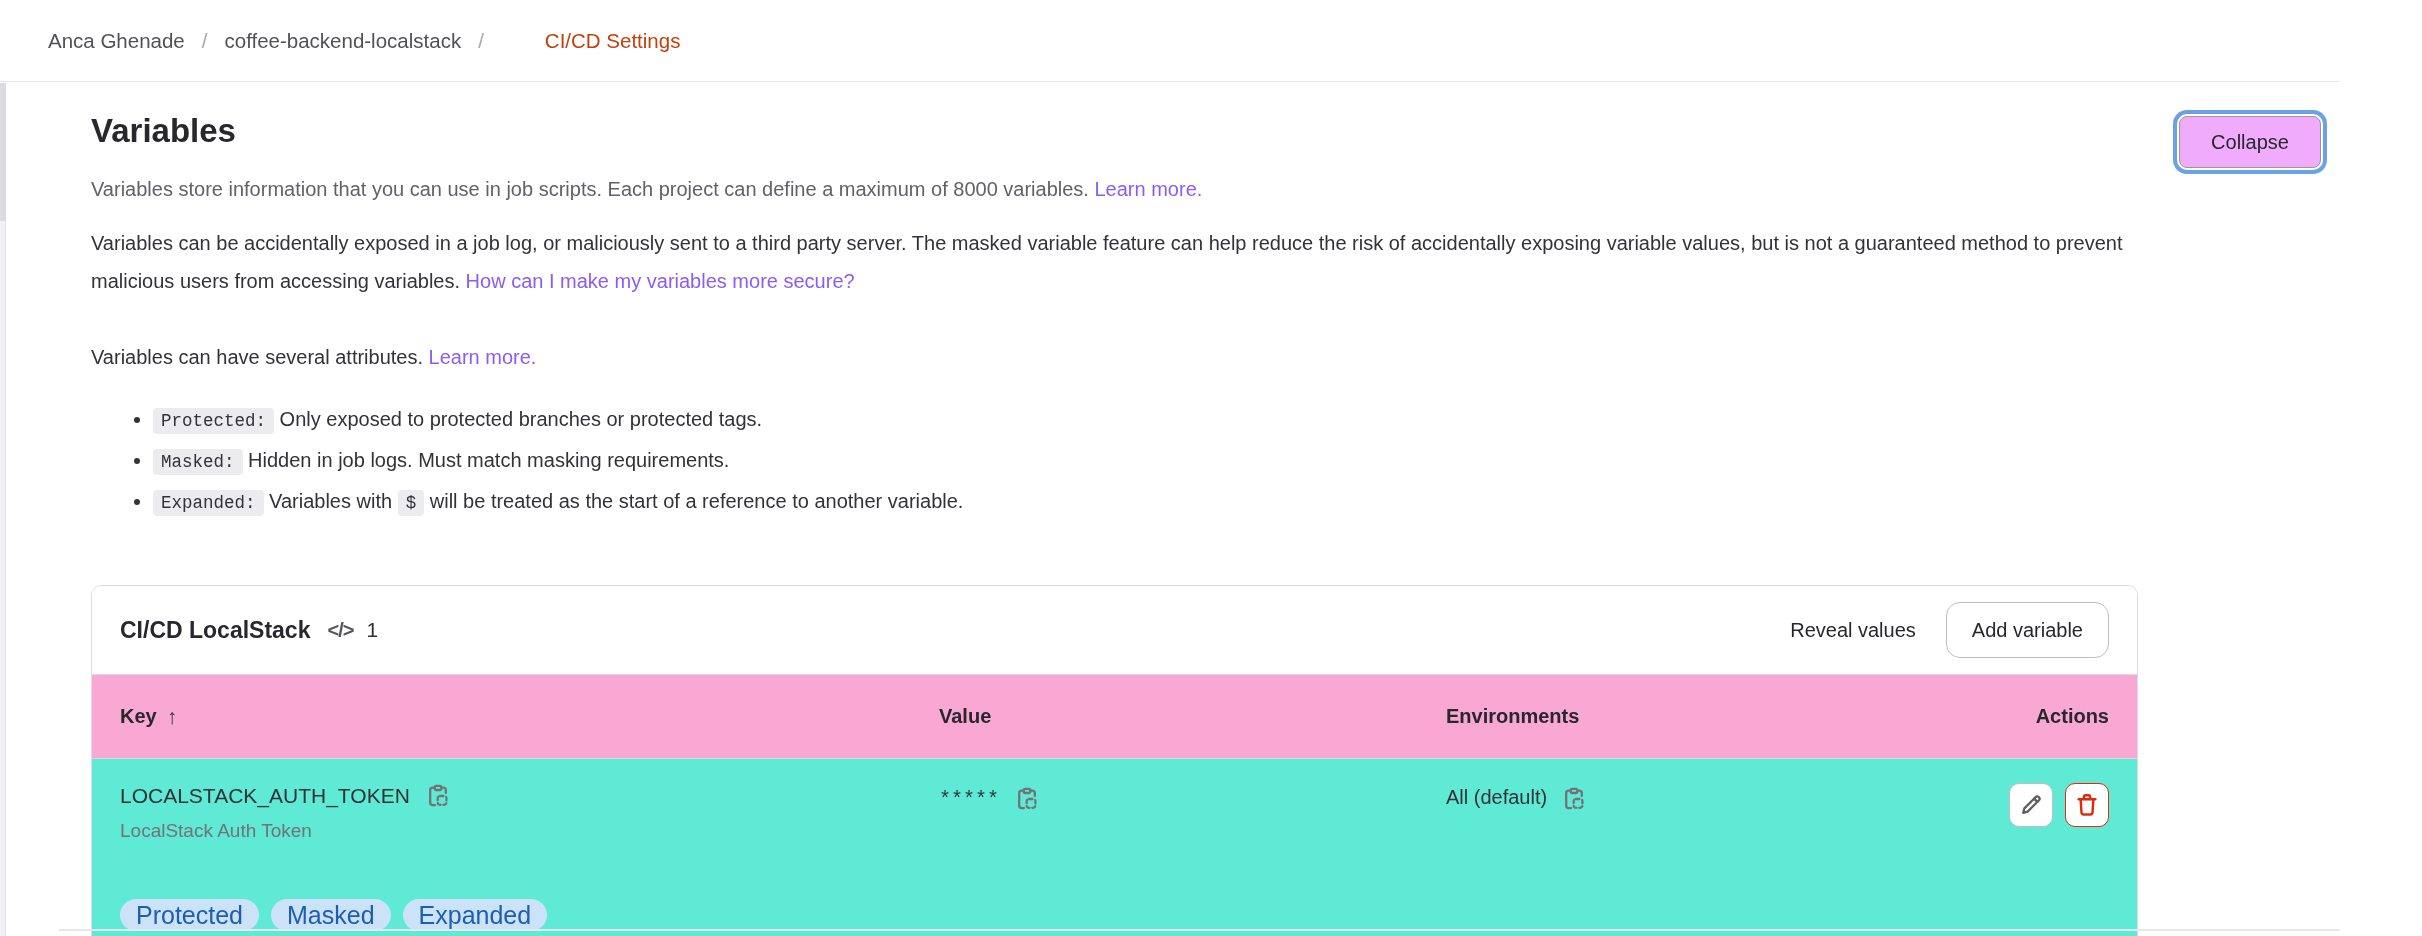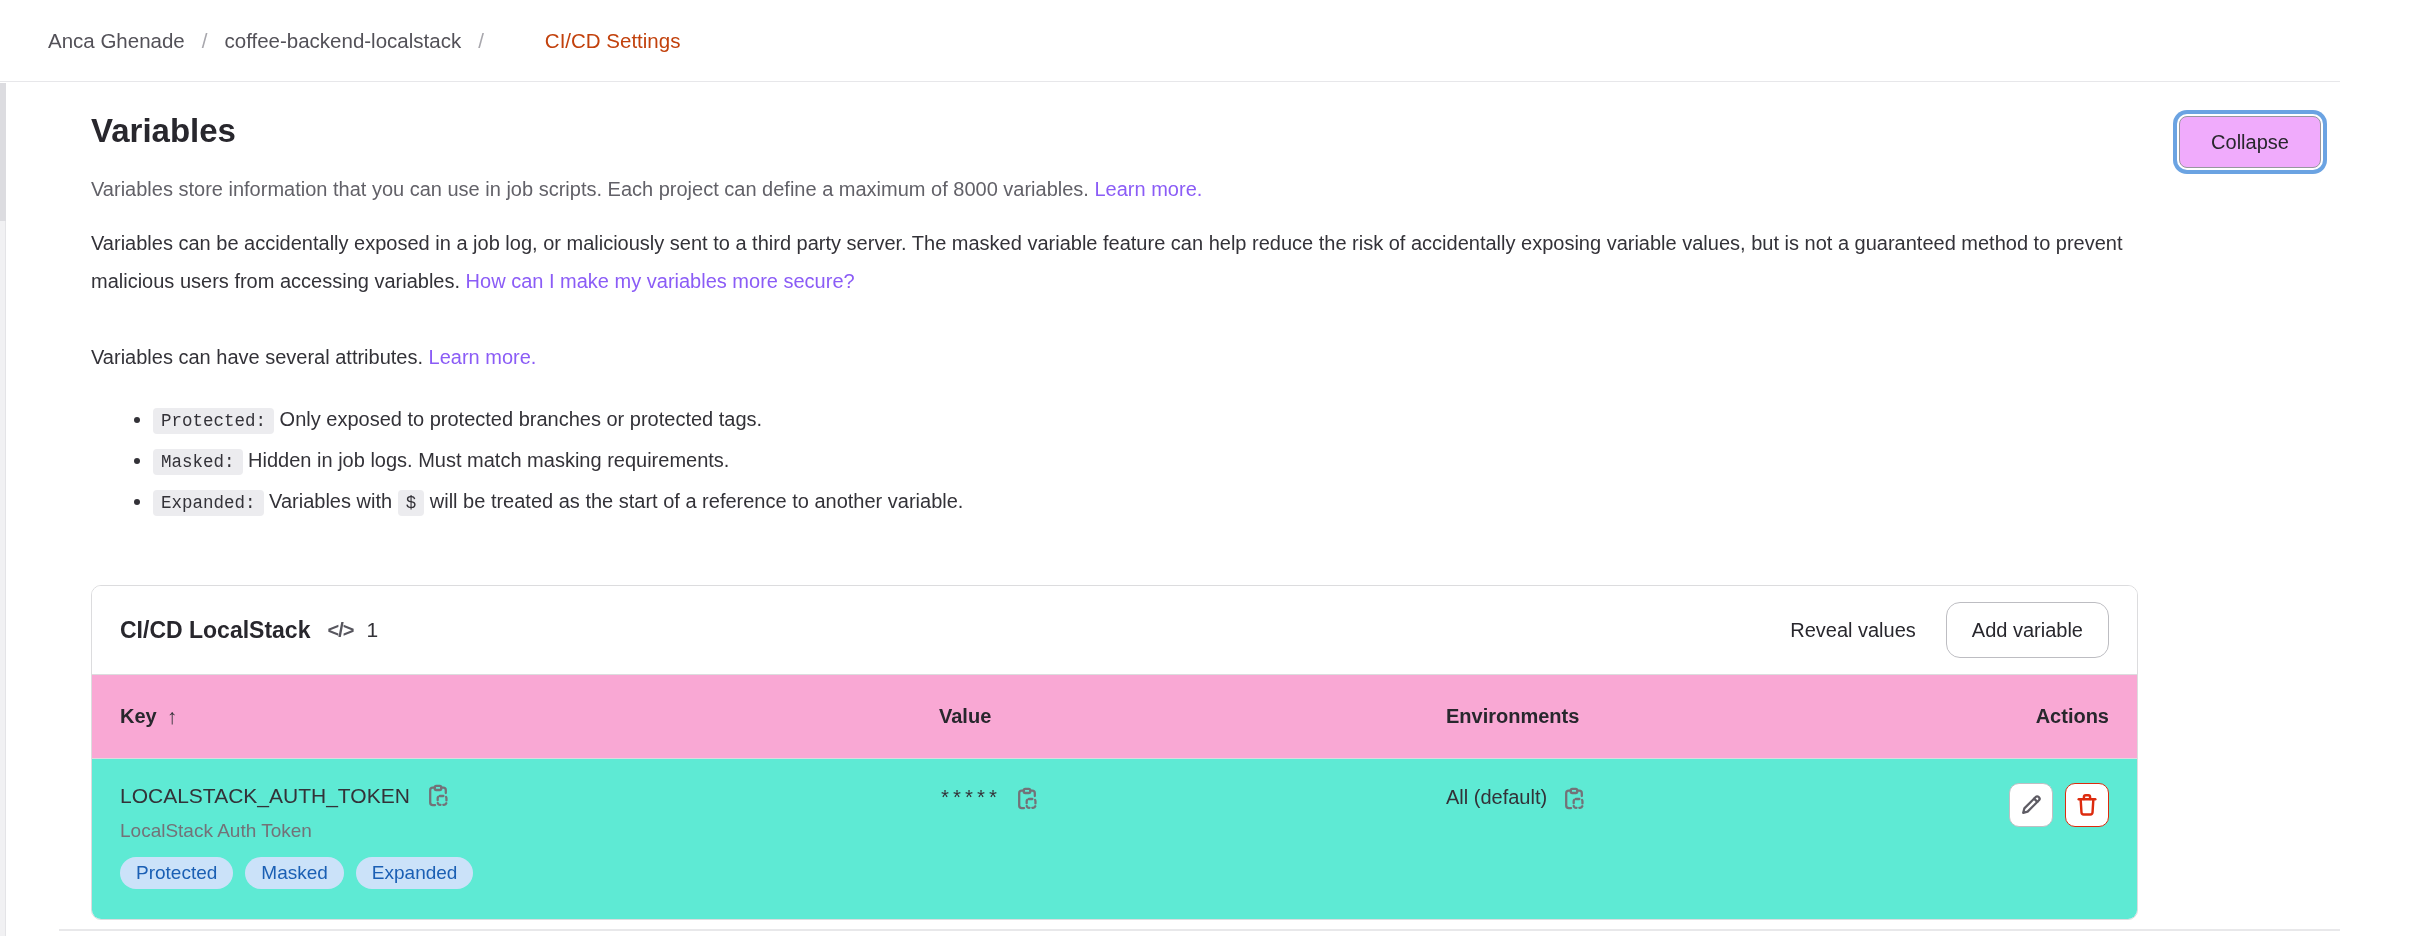--- a/index.html
+++ b/index.html
@@ -53,21 +53,21 @@
   .thead { height:84px; background:#f9a8d4; border-top:1px solid #dcdcde; font-size:20px; font-weight:700; color:#28272d; }
   .th { display:flex; align-items:center; gap:10px; }
   .th-actions { justify-content:flex-end; }
   .sort-arrow { font-size:21px; font-weight:400; color:#333238; }
 
   .trow { background:#5eead4; border-top:1px solid #dcdcde; padding-top:24px; padding-bottom:30px; align-items:start; }
   .key-cell {}
   .key-line { display:flex; align-items:center; gap:15px; font-size:21px; color:#333238; }
   .key-desc { margin-top:10px; font-size:19px; color:#737278; line-height:24px; }
   .badges { display:flex; gap:12px; margin-top:14px; }
-  .badge { background:#cbe2f9; color:#1a5fb4; font-size:19px; line-height:32px; padding:0 16px; border-radius:999px; }
+  .badge { background:#cbe2f9; color:#1a5fb4; font-size:25px; line-height:32px; padding:0 16px; border-radius:999px;margin-top:42px; }
   .value-cell { display:flex; align-items:center; gap:15px; font-family:"Liberation Mono","DejaVu Sans Mono",monospace;
                 font-size:20px; color:#333238; padding-top:3px; }
   .env-cell { display:flex; gap:14px; font-size:20px; color:#333238; padding-top:3px; }
   .actions-cell { display:flex; gap:12px; justify-content:flex-end; }
   .icon-btn { width:44px; height:44px; border-radius:10px; background:#fff; display:flex; align-items:center;
               justify-content:center; cursor:pointer; }
   .icon-btn.edit { border:1px solid #bfbfc3; }
   .icon-btn.delete { border:1px solid #dd2b0e; }
   .copy-btn { background:none; border:none; cursor:pointer; display:inline-flex; padding:0; }
 

